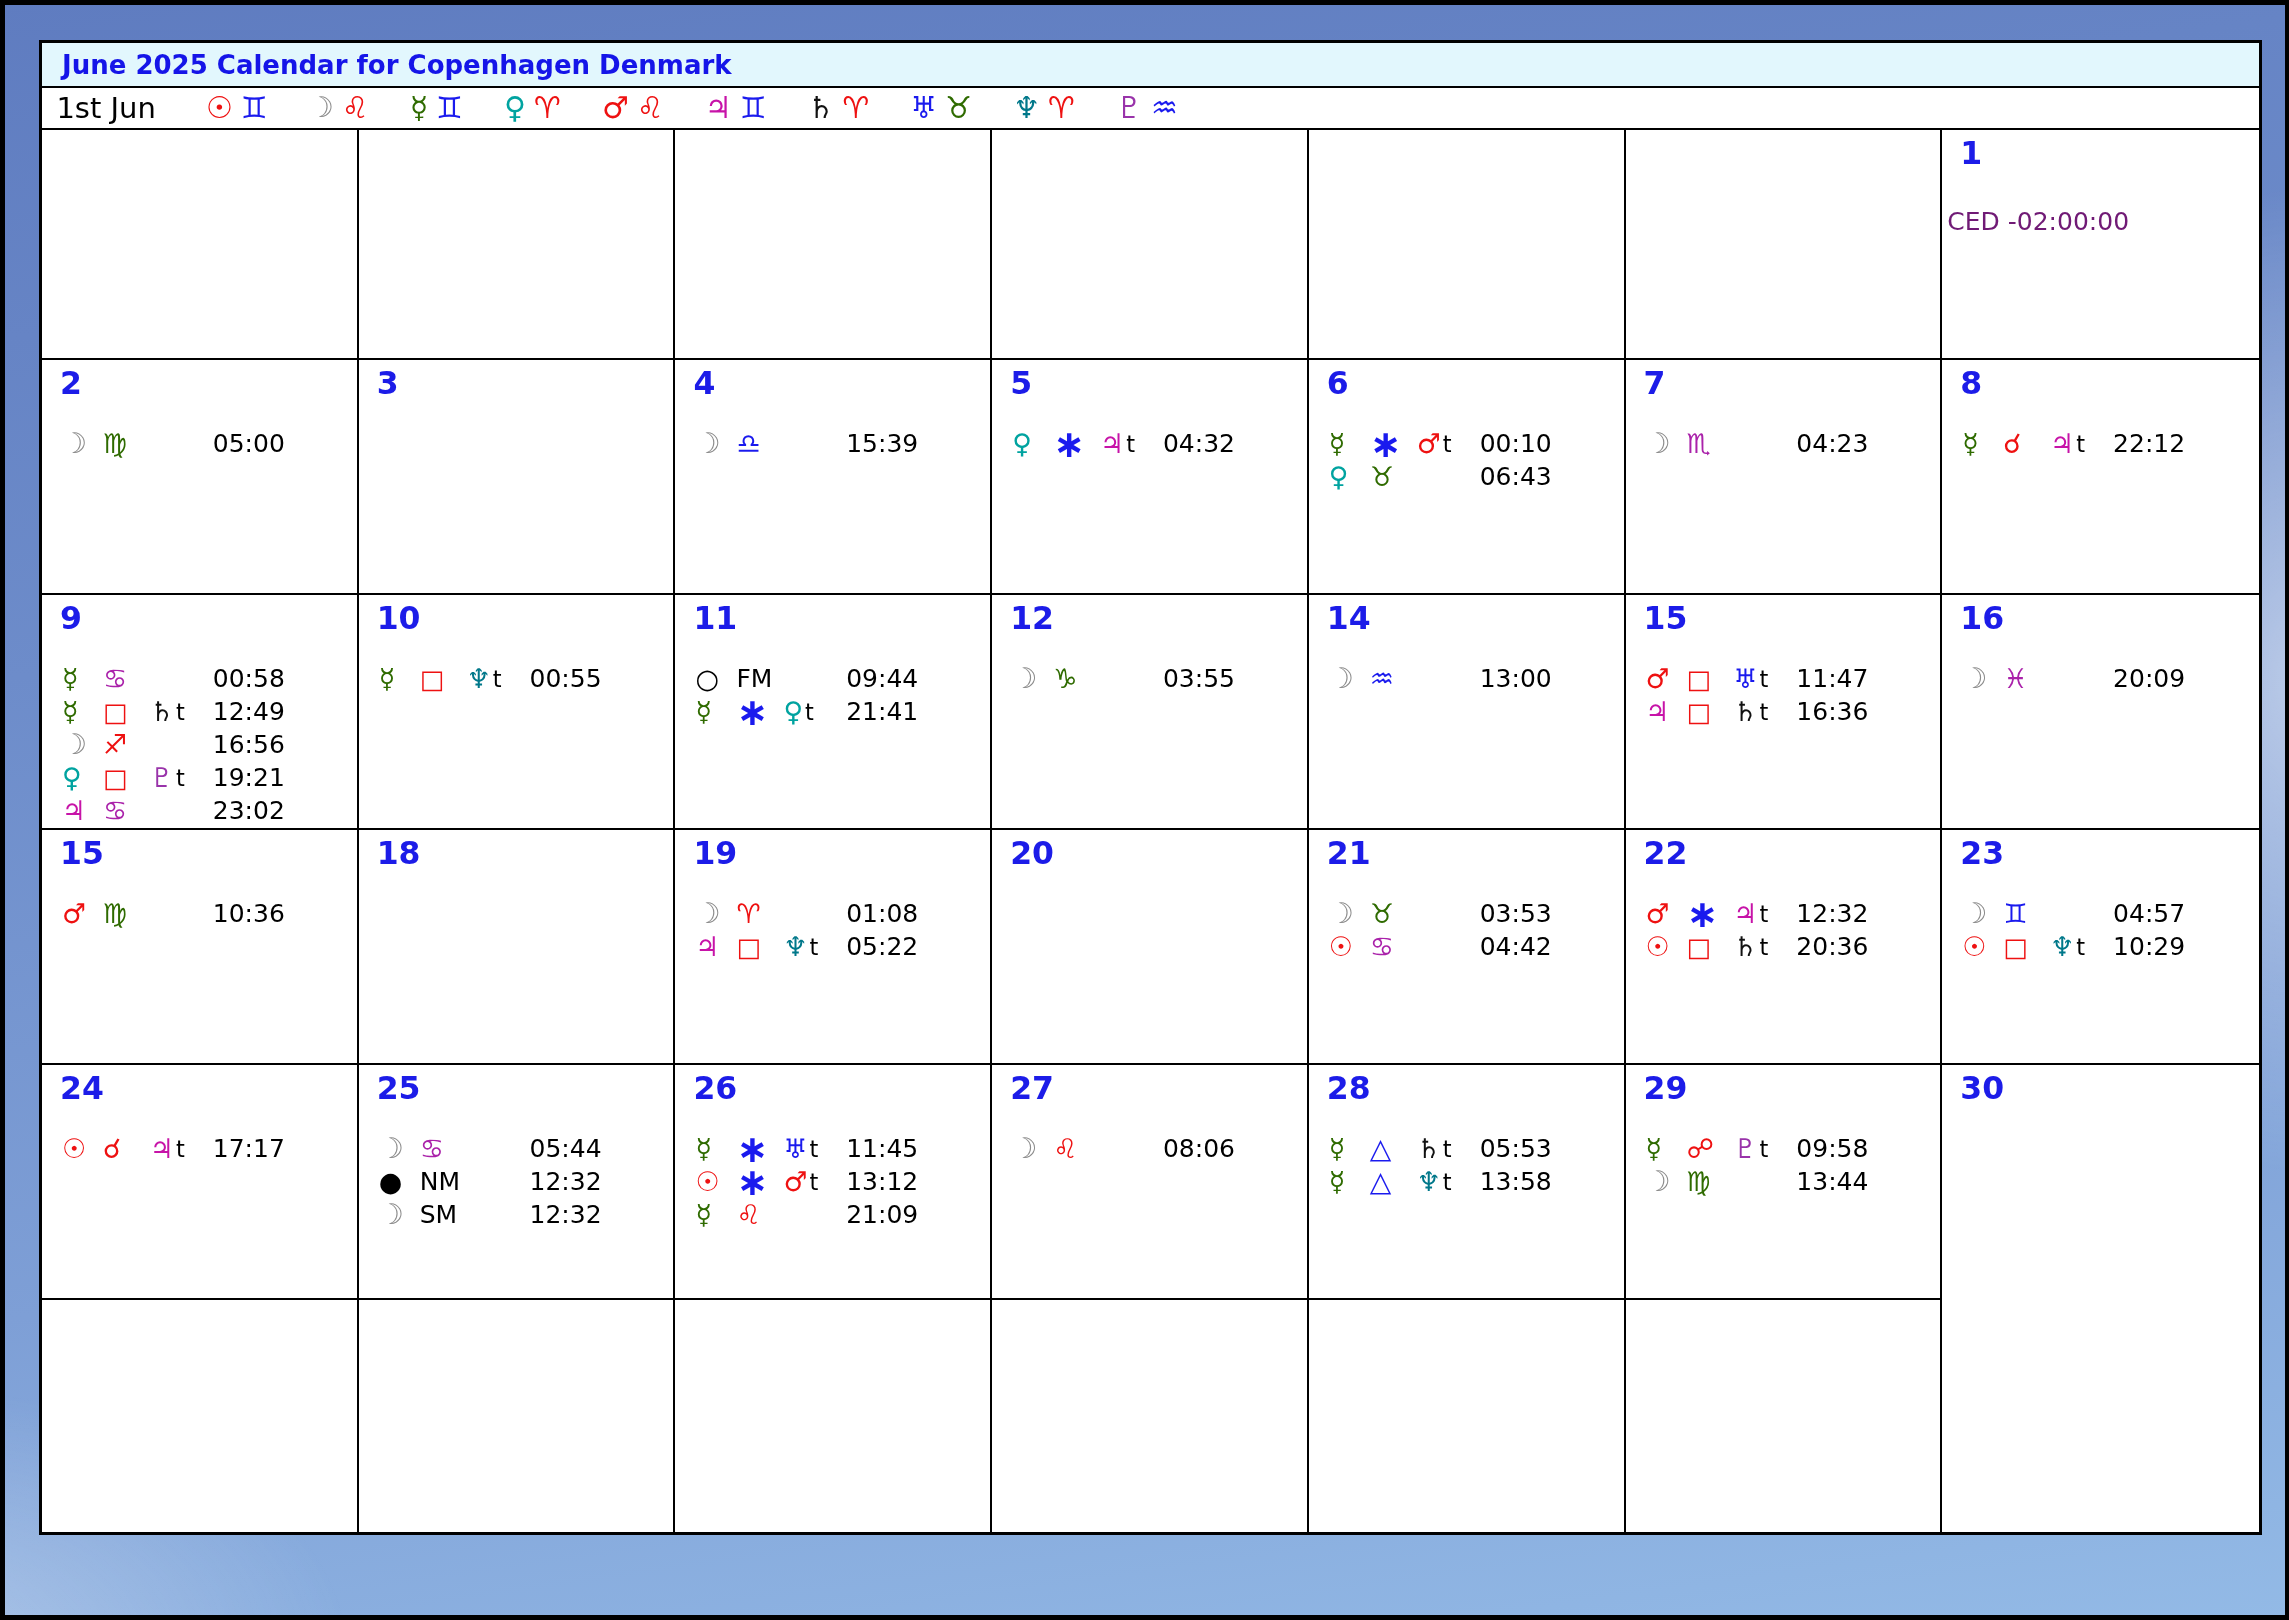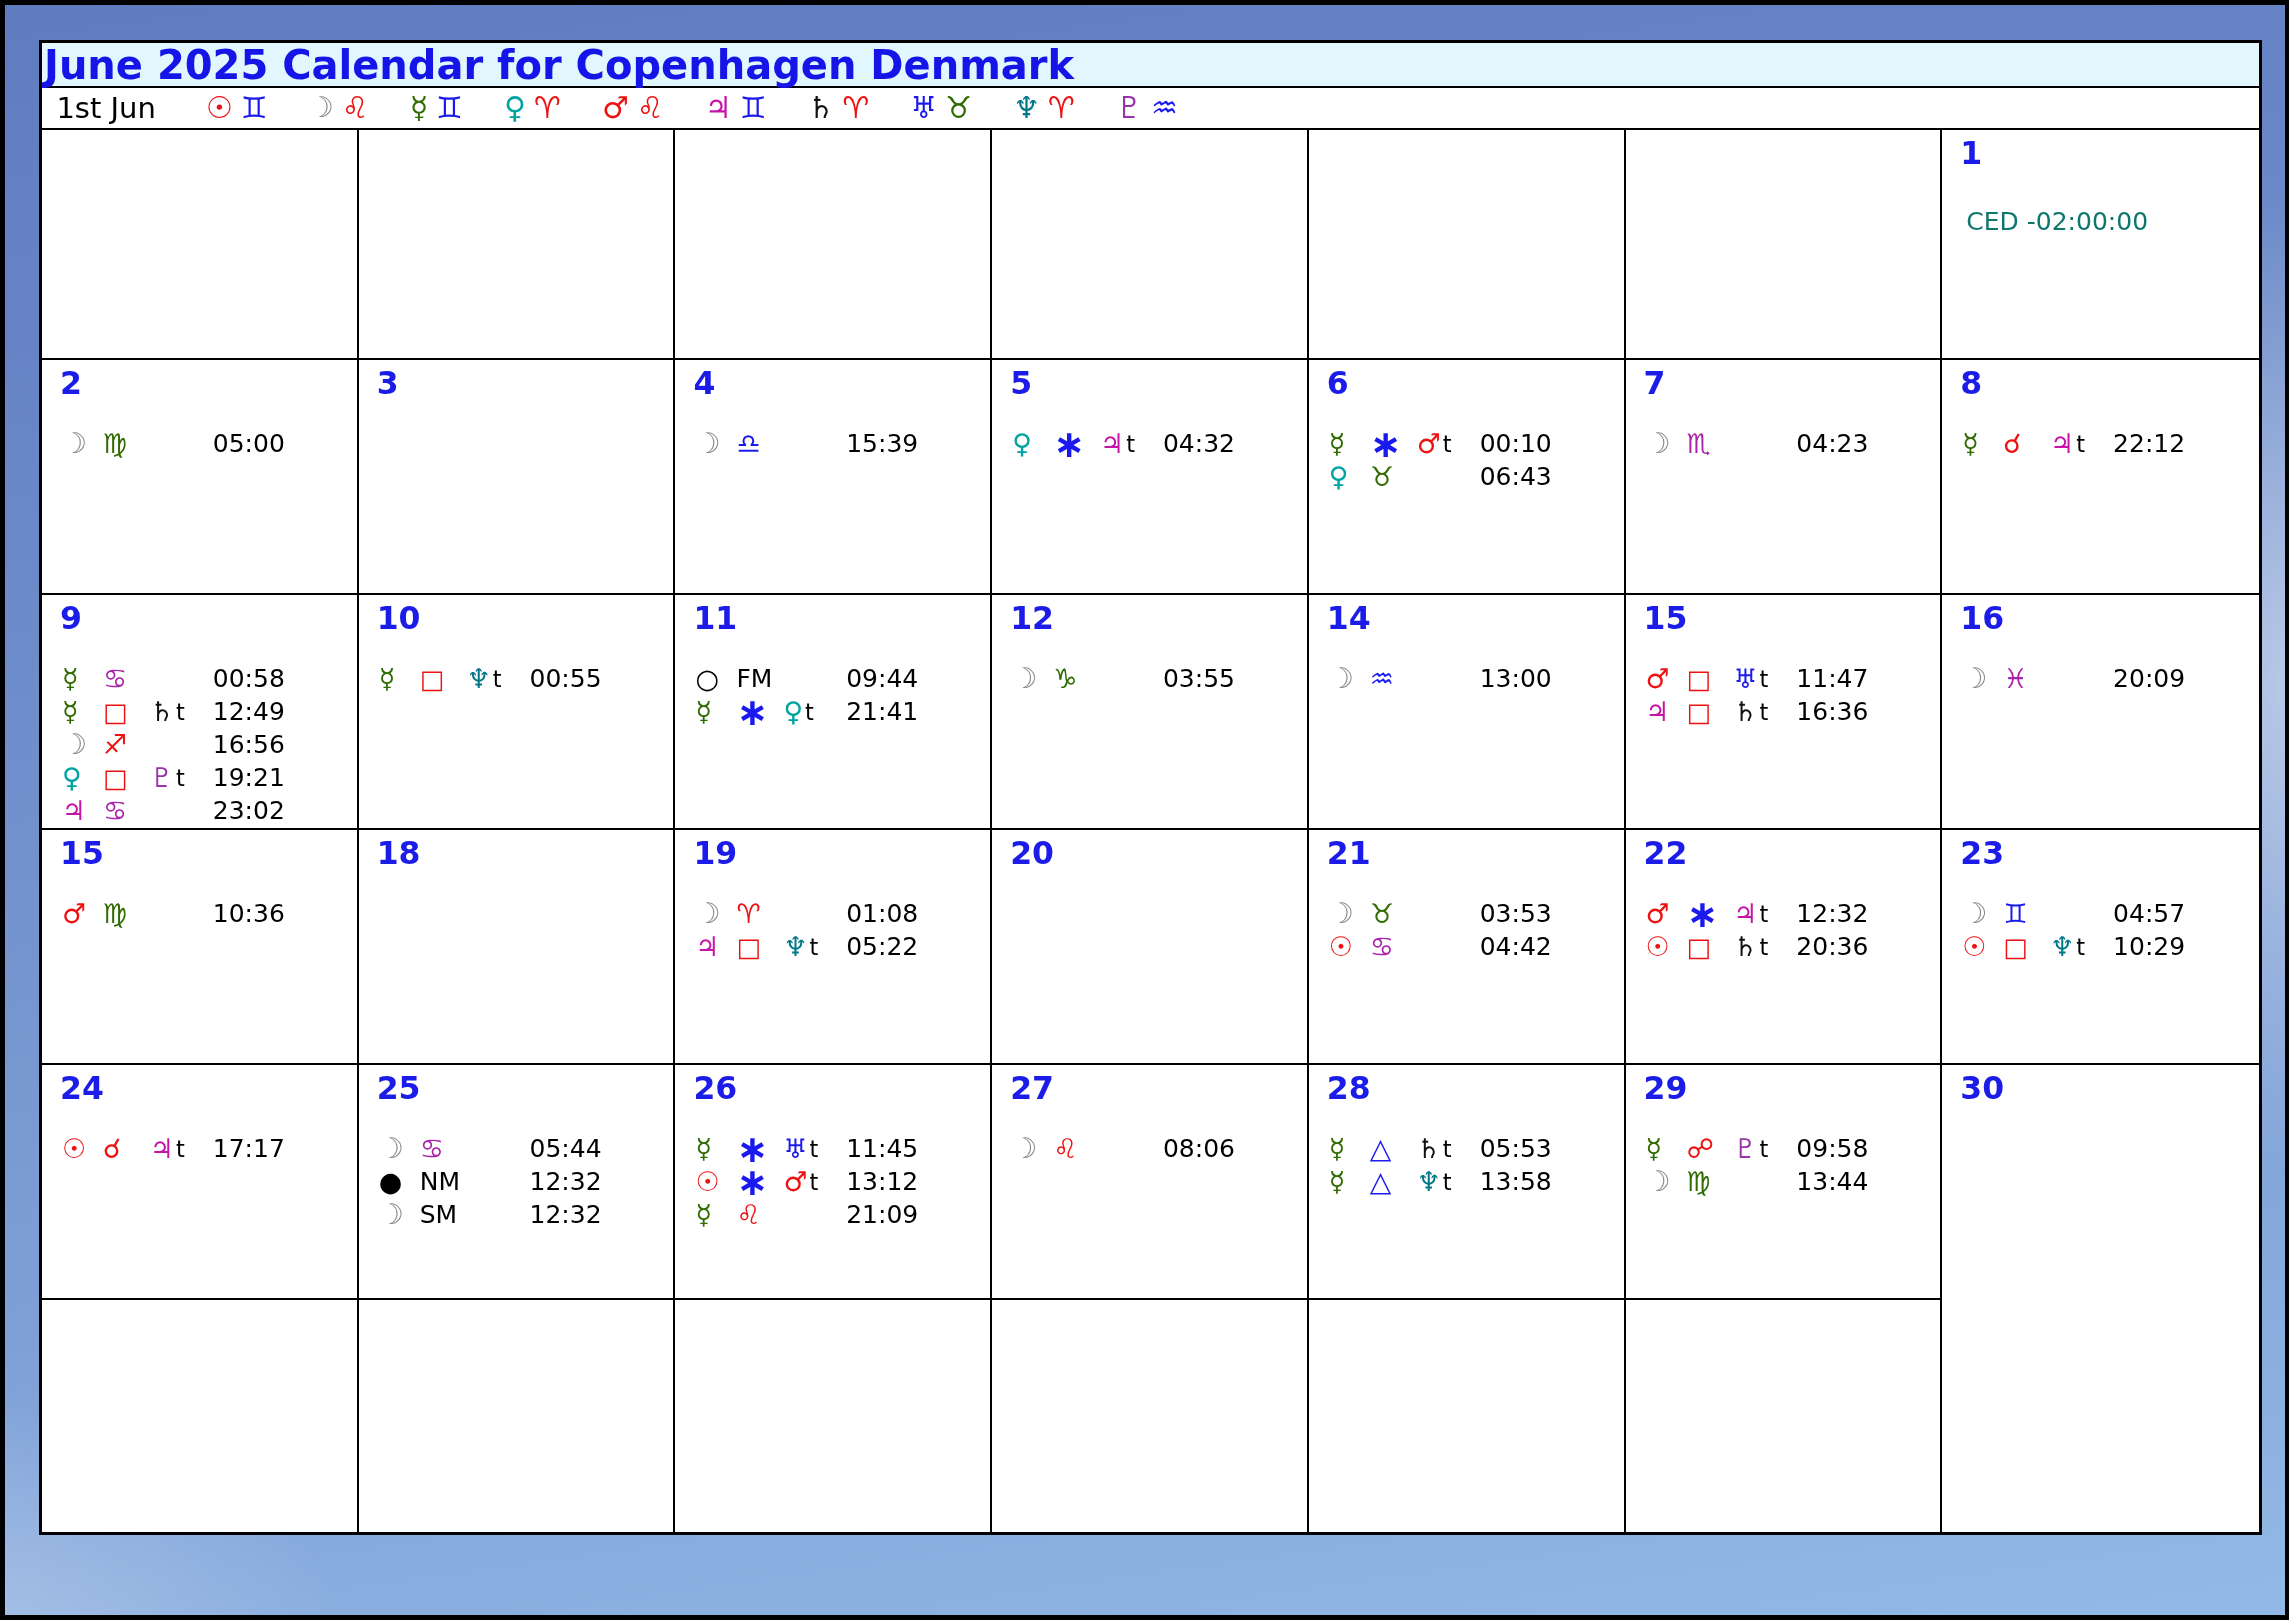--- a/index.html
+++ b/index.html
@@ -20,23 +20,23 @@
     width:2223px;
     border:3.6px solid #000;
     background:#fff;
     box-sizing:border-box;
   }
   .titlebar{
     height:45px; box-sizing:border-box;
     background:var(--title-bg);
     border-bottom:2.7px solid #000;
     display:flex; align-items:center;
-    padding-left:2px;
+    padding-left:20px;
     color:var(--title-text);
-    font-size:40px; font-weight:bold;
+    font-size:26px; font-weight:bold;
   }
   .ephem{
     height:42px; box-sizing:border-box;
     border-bottom:2.7px solid #000;
     display:flex; align-items:center;
     padding-left:14.4px;
     background:#fff;
   }
   .ephem .date-label{font-size:29px;color:#000;margin-right:50px;}
   .pairs{display:flex;align-items:center;gap:41px;}
@@ -67,22 +67,22 @@
     background:#fff;
   }
   .cell:nth-child(7n){border-right:none;}
   .cell:nth-last-child(-n+7){border-bottom:none;}
   .date{
     position:absolute; top:5.4px; left:18px;
     color:var(--date-text);
     font-size:31.5px; font-weight:bold;
   }
   .note{
-    position:absolute; top:77px; left:24px;
-    color:#0f766e; font-size:25px;
+    position:absolute; top:77px; left:5px;
+    color:#701a75; font-size:25px;
   }
   .events{position:absolute; top:67px; left:20px; right:3.6px;}
   .evt{display:flex; align-items:center; height:33px;}
   .s1{width:41px;} .s2{width:47px;} .s3{width:52px; display:flex; align-items:center;}
   .lbl{width:99px; color:#000; font-size:25px;}
   .time{color:#000; font-size:25px; padding-left:10.8px;}
   .glyph{font-weight:bold; font-size:27px; line-height:1;}
   .glyph.sextile{font-size:38px;}
   .glyph.square{font-size:26px;}
   .glyph.trine{font-size:28px;}

